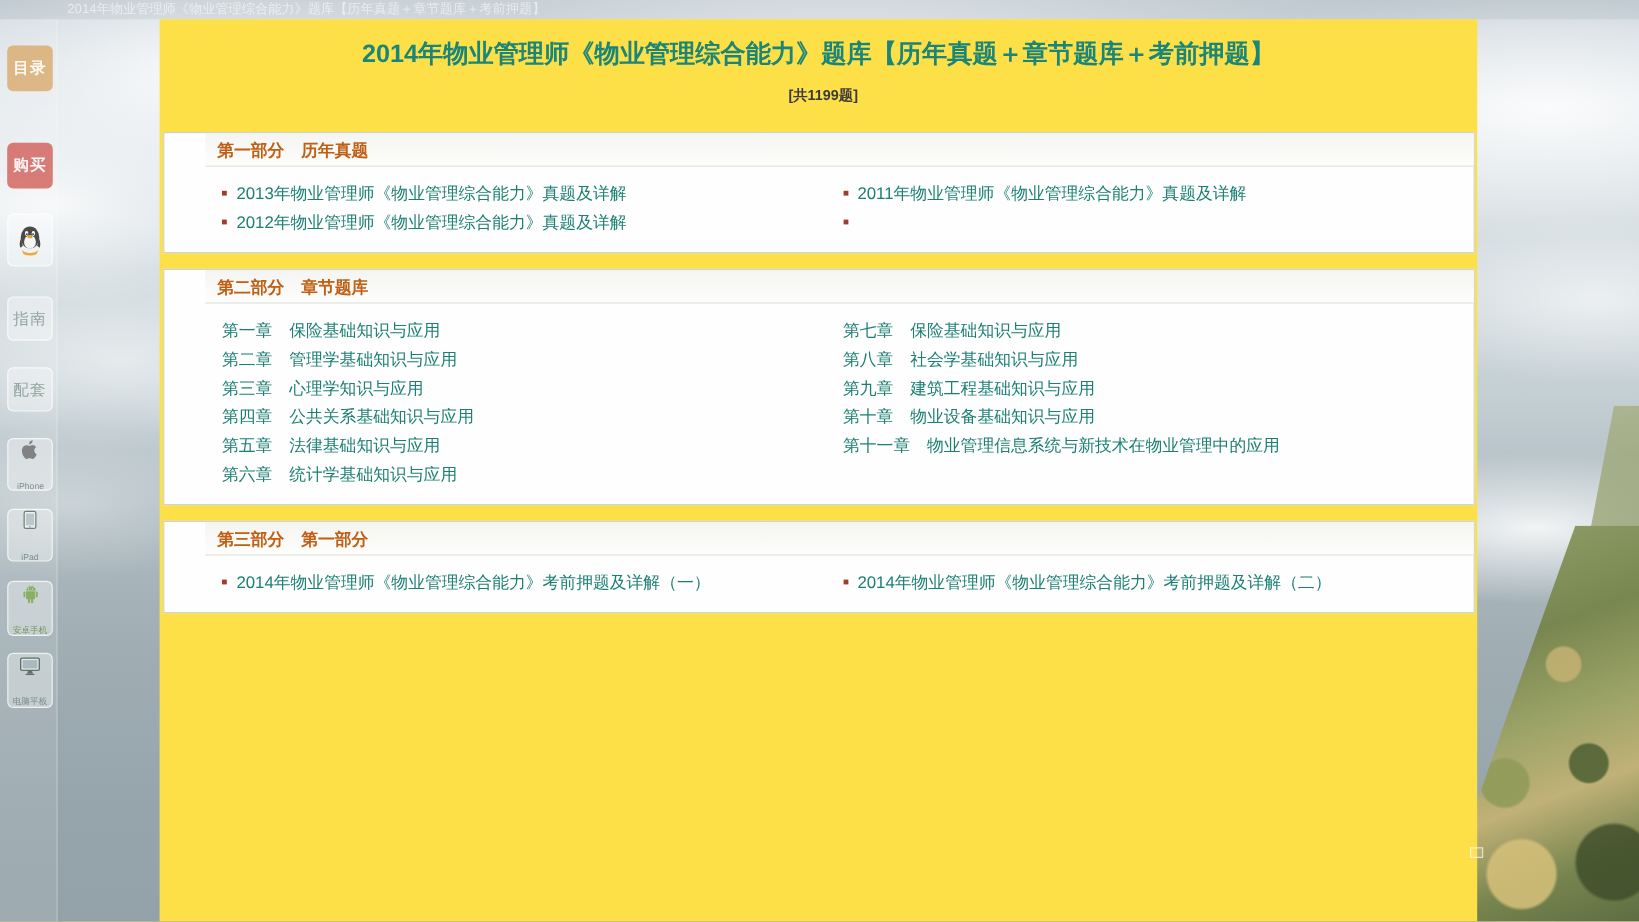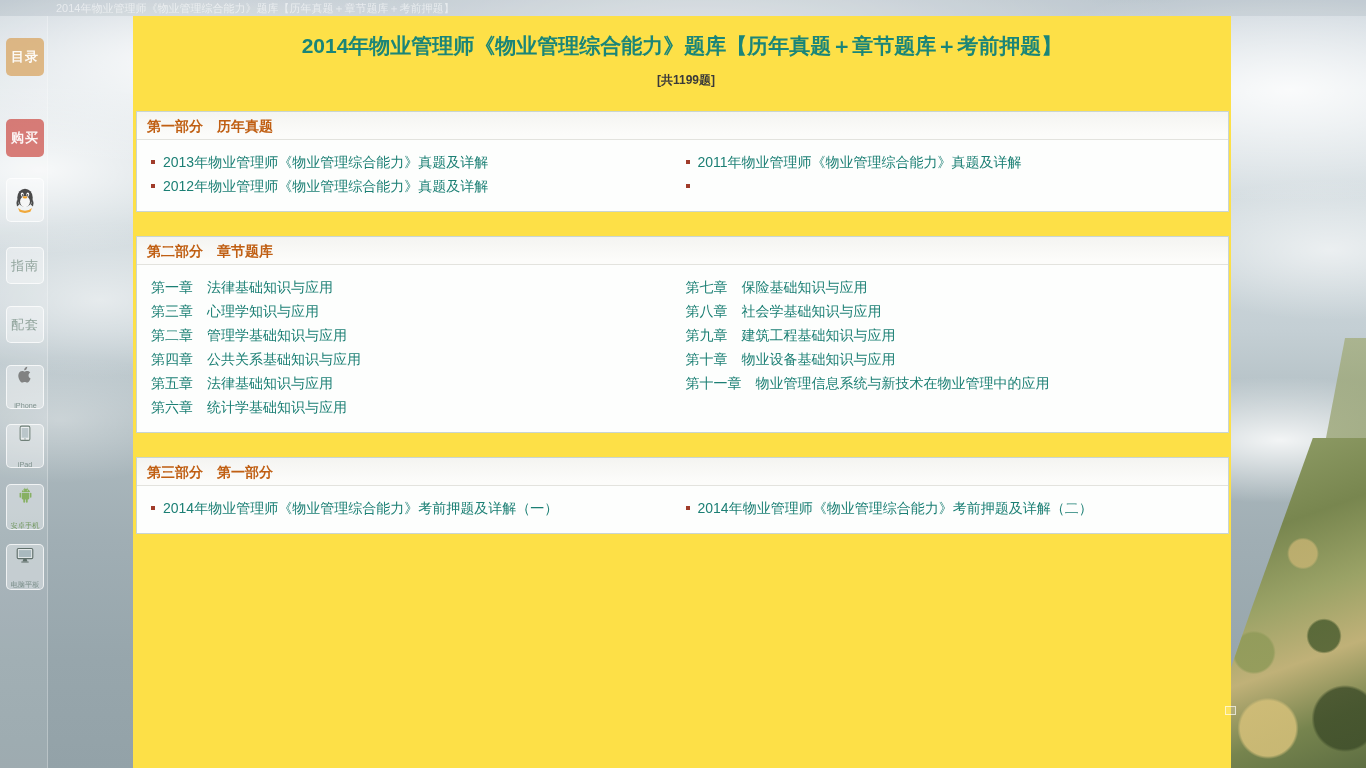--- a/index.html
+++ b/index.html
@@ -66,21 +66,21 @@
 
   
   .content { position:absolute; left:133px; top:16px; width:1098px; height:752px;
     background:#fde047; }
 
   .doc-title { margin:14px auto 0; width:780px; text-align:center;
     font-size:21px; font-weight:bold; color:#1a8578; line-height:31px; }
   .count-badge { font-size:12px; color:#3a3a3a; margin-left:8px; letter-spacing:0; }
 
   .sections { margin-top:15px; padding:0 2px 0 3px; }
-  .section { border:1px solid #c9d5d2; background:#fdfefd; margin-bottom:24px; }
+  .section { border:1px solid #c9d5d2; background:#fdfefd; margin-bottom:13px;padding-left:34px; }
   .sec-head { height:28px; line-height:28px; padding-left:10px;
     font-size:14px; font-weight:bold; color:#c05f13;
     background:linear-gradient(180deg,#f4f4f1 0%,#fcfcfa 85%);
     border-bottom:1px solid #e3e3de; }
   .sec-body { display:flex; padding:10px 10px 13px 12px; }
   .col { width:50%; }
   .row { height:24px; line-height:24px; font-size:14px; white-space:nowrap; }
   .bullet { display:inline-block; width:4px; height:4px; background:#a03c2a;
     margin:0 8px 3px 2px; vertical-align:middle; }
   a.item { color:#1b7f74; text-decoration:none; cursor:pointer; }
@@ -204,23 +204,23 @@
           <div class="row"><span class="bullet"></span><a class="item">2011年物业管理师《物业管理综合能力》真题及详解</a></div>
           <div class="row"><span class="bullet"></span></div>
         </div>
       </div>
     </div>
 
     <div class="section">
       <div class="sec-head">第二部分　章节题库</div>
       <div class="sec-body">
         <div class="col">
-          <div class="row chapter-row"><a class="item">第一章　法律基础知识与应用</a></div>
+          <div class="row chapter-row"><a class="item">第一章　保险基础知识与应用</a></div>
+          <div class="row chapter-row"><a class="item">第二章　管理学基础知识与应用</a></div>
           <div class="row chapter-row"><a class="item">第三章　心理学知识与应用</a></div>
-          <div class="row chapter-row"><a class="item">第二章　管理学基础知识与应用</a></div>
           <div class="row chapter-row"><a class="item">第四章　公共关系基础知识与应用</a></div>
           <div class="row chapter-row"><a class="item">第五章　法律基础知识与应用</a></div>
           <div class="row chapter-row"><a class="item">第六章　统计学基础知识与应用</a></div>
         </div>
         <div class="col">
           <div class="row chapter-row"><a class="item">第七章　保险基础知识与应用</a></div>
           <div class="row chapter-row"><a class="item">第八章　社会学基础知识与应用</a></div>
           <div class="row chapter-row"><a class="item">第九章　建筑工程基础知识与应用</a></div>
           <div class="row chapter-row"><a class="item">第十章　物业设备基础知识与应用</a></div>
           <div class="row chapter-row"><a class="item">第十一章　物业管理信息系统与新技术在物业管理中的应用</a></div>

